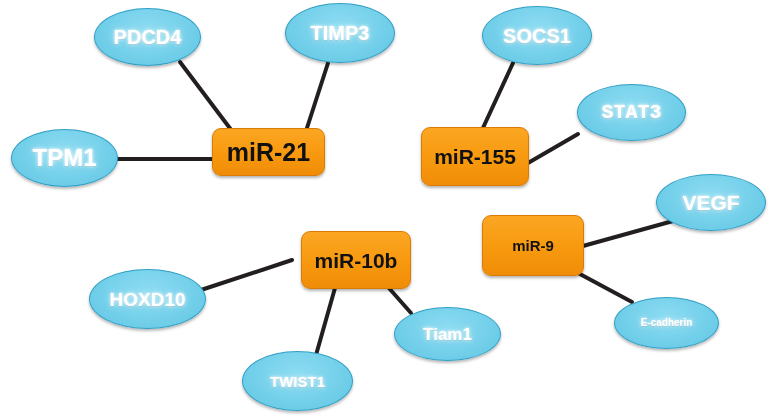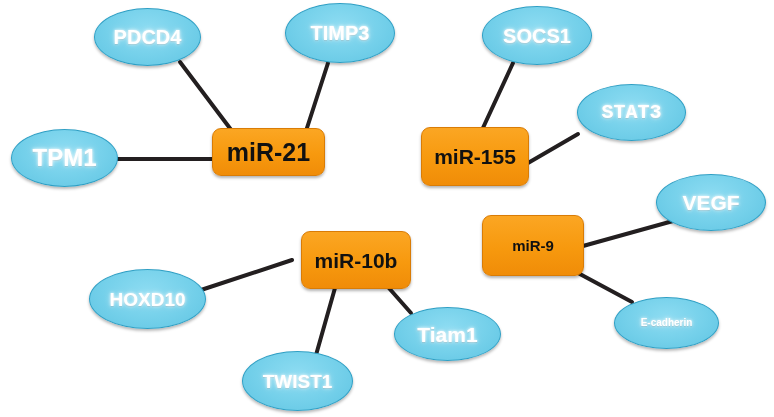--- a/index.html
+++ b/index.html
@@ -89,24 +89,24 @@
       </div>
       <div class="node node-target" style="left: 656px; top: 174px; width: 110px; height: 57px; font-size: 21px;">
         <span>VEGF</span>
       </div>
       <div class="node node-target" style="left: 614px; top: 297px; width: 105px; height: 52px; font-size: 10px;">
         <span>E-cadherin</span>
       </div>
       <div class="node node-target" style="left: 89px; top: 269px; width: 117px; height: 60px; font-size: 19px;">
         <span>HOXD10</span>
       </div>
-      <div class="node node-target" style="left: 242px; top: 351px; width: 111px; height: 60px; font-size: 19px;">
+      <div class="node node-target" style="left: 242px; top: 351px; width: 111px; height: 60px; font-size: 15px;">
         <span>TWIST1</span>
       </div>
-      <div class="node node-target" style="left: 394px; top: 307px; width: 107px; height: 54px; font-size: 21px;">
+      <div class="node node-target" style="left: 394px; top: 307px; width: 107px; height: 54px; font-size: 17px;">
         <span>Tiam1</span>
       </div>
       <div class="node node-mirna" style="left: 212px; top: 128px; width: 113px; height: 48px; font-size: 25px;">
         <span>miR-21</span>
       </div>
       <div class="node node-mirna" style="left: 421px; top: 127px; width: 108px; height: 59px; font-size: 21px;">
         <span>miR-155</span>
       </div>
       <div class="node node-mirna" style="left: 289px; top: 231px; width: 110px; height: 58px; font-size: 21px; margin-left: 12px;">
         <span>miR-10b</span>

